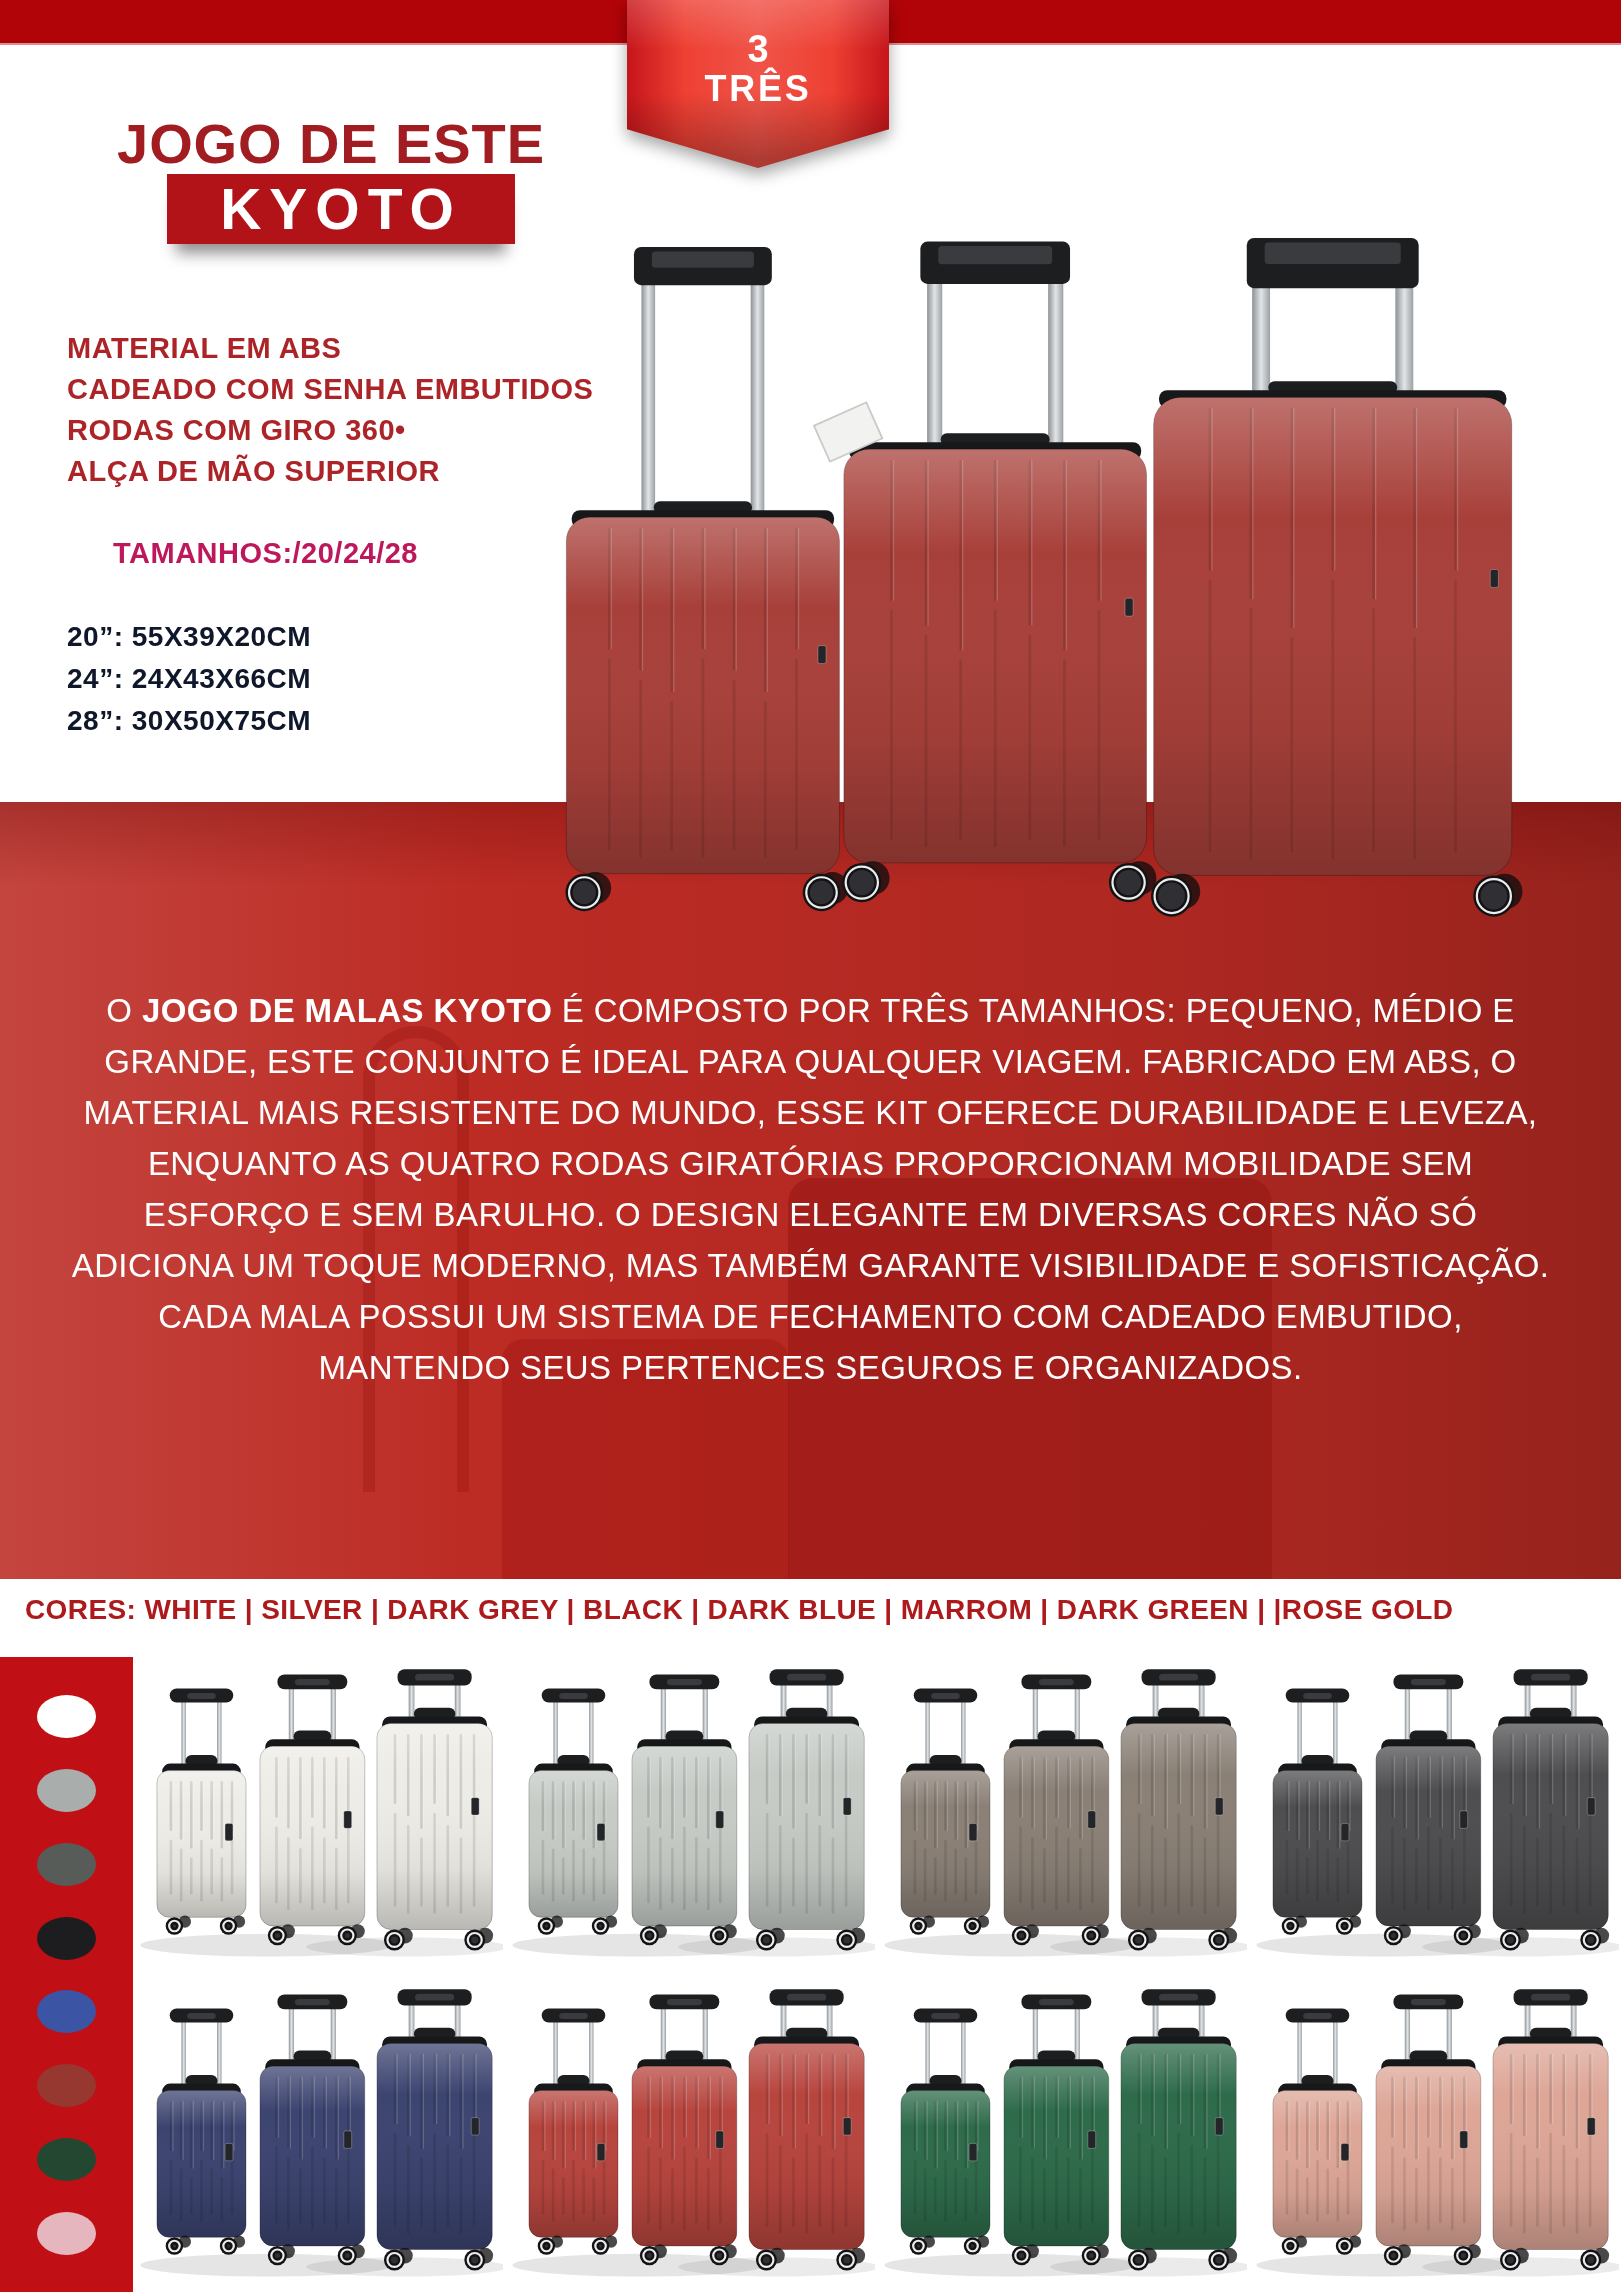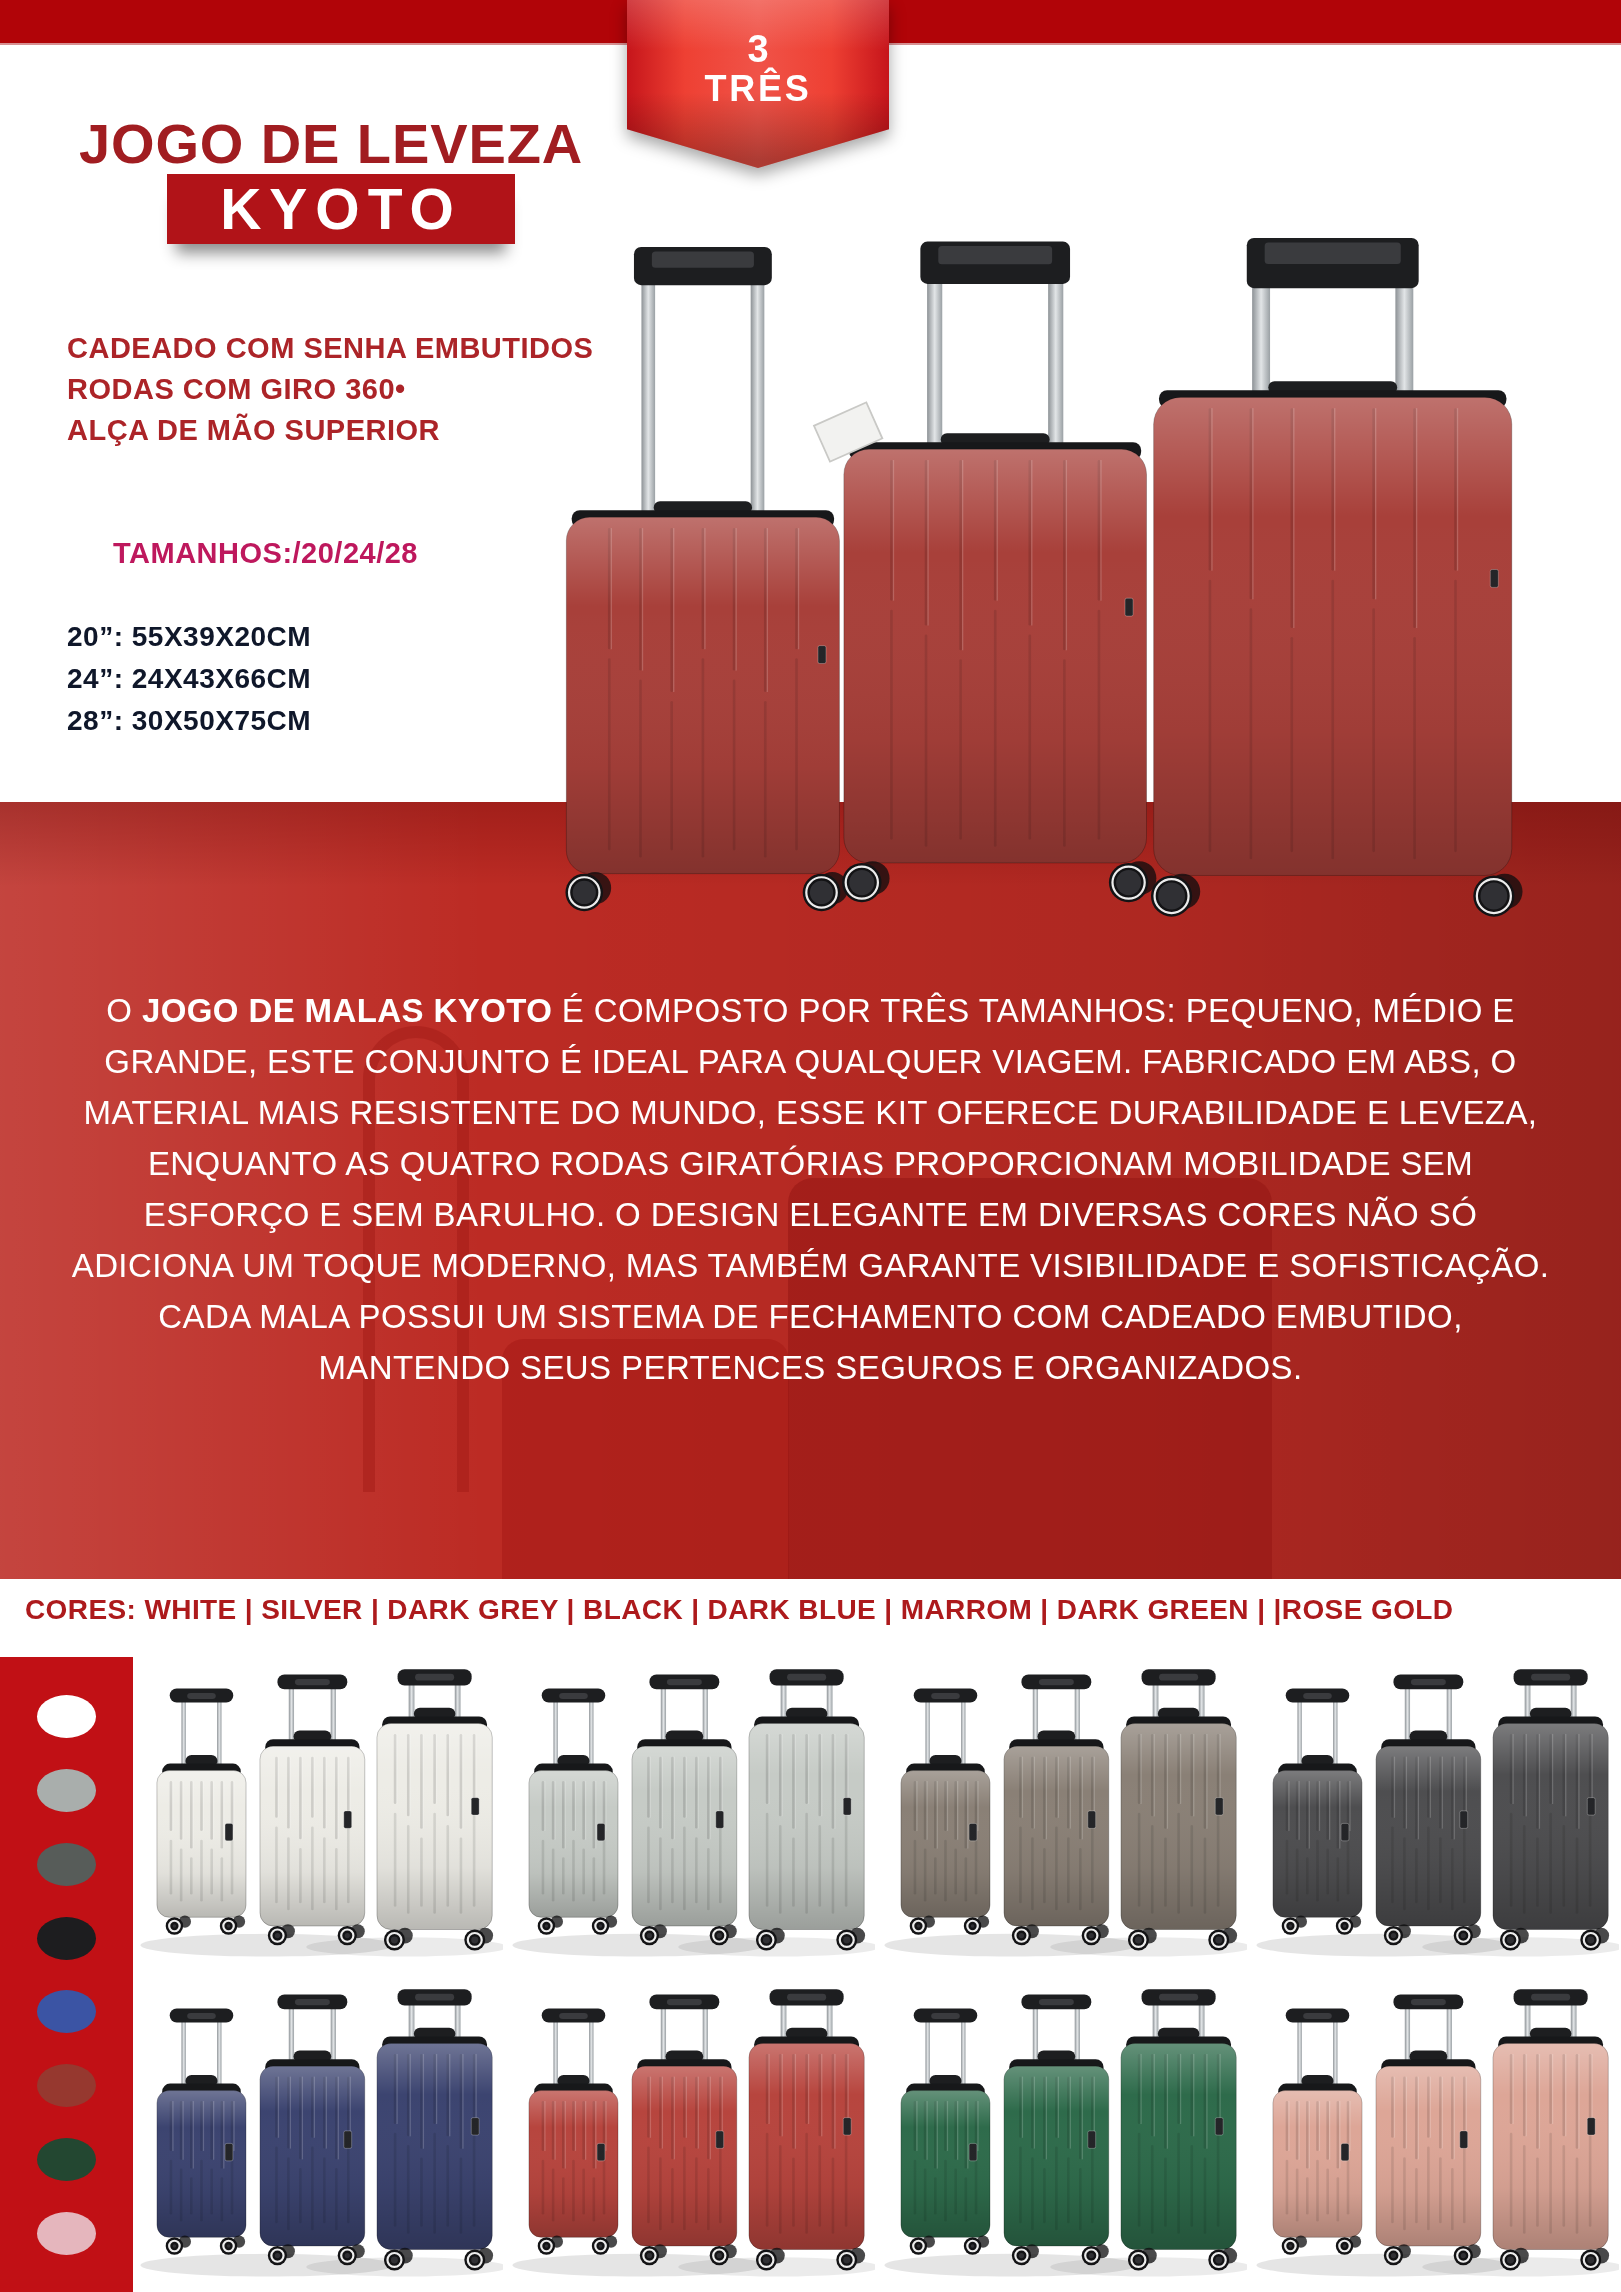--- a/index.html
+++ b/index.html
@@ -89,24 +89,25 @@
 
 <div class="top-bar"></div>
 
 <div class="ribbon-wrap">
   <div class="ribbon">
     <div class="badge-num">3</div>
     <div class="badge-word">TRÊS</div>
   </div>
 </div>
 
-<div class="page-title">JOGO DE LEVEZA</div>
+<div class="page-title">JOGO DE ESTE</div>
 <div class="kyoto-box">KYOTO</div>
 
 <div class="features">
+  <div>MATERIAL EM ABS</div>
   <div>CADEADO COM SENHA EMBUTIDOS</div>
   <div>RODAS COM GIRO 360•</div>
   <div>ALÇA DE MÃO SUPERIOR</div>
 </div>
 <div class="sizes-label">TAMANHOS:/20/24/28</div>
 <div class="sizes">
   <div>20”: 55X39X20CM</div>
   <div>24”: 24X43X66CM</div>
   <div>28”: 30X50X75CM</div>
 </div>

